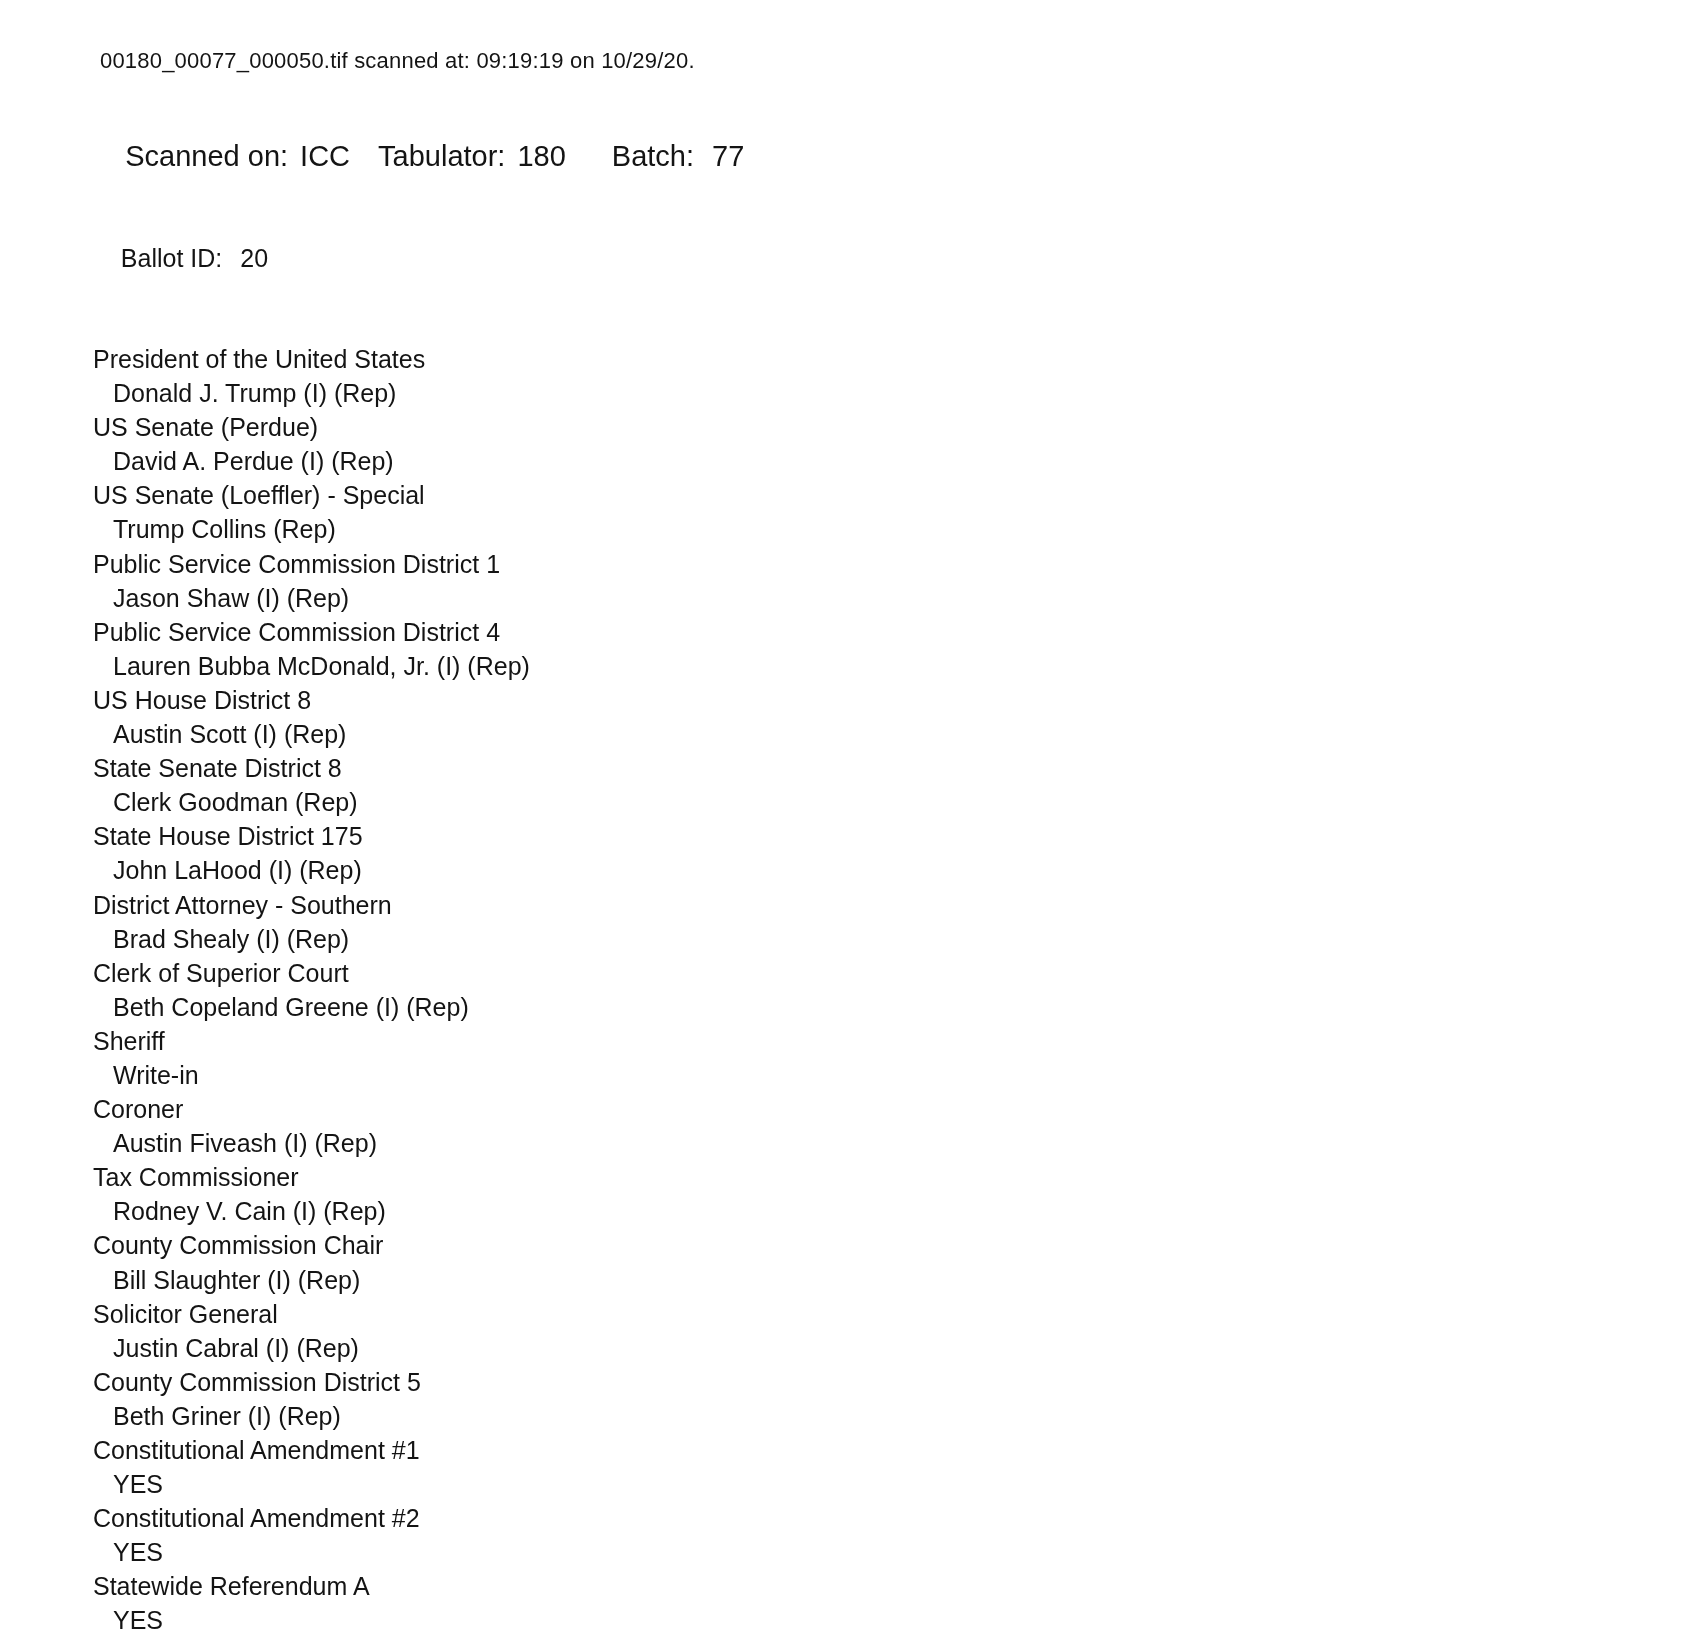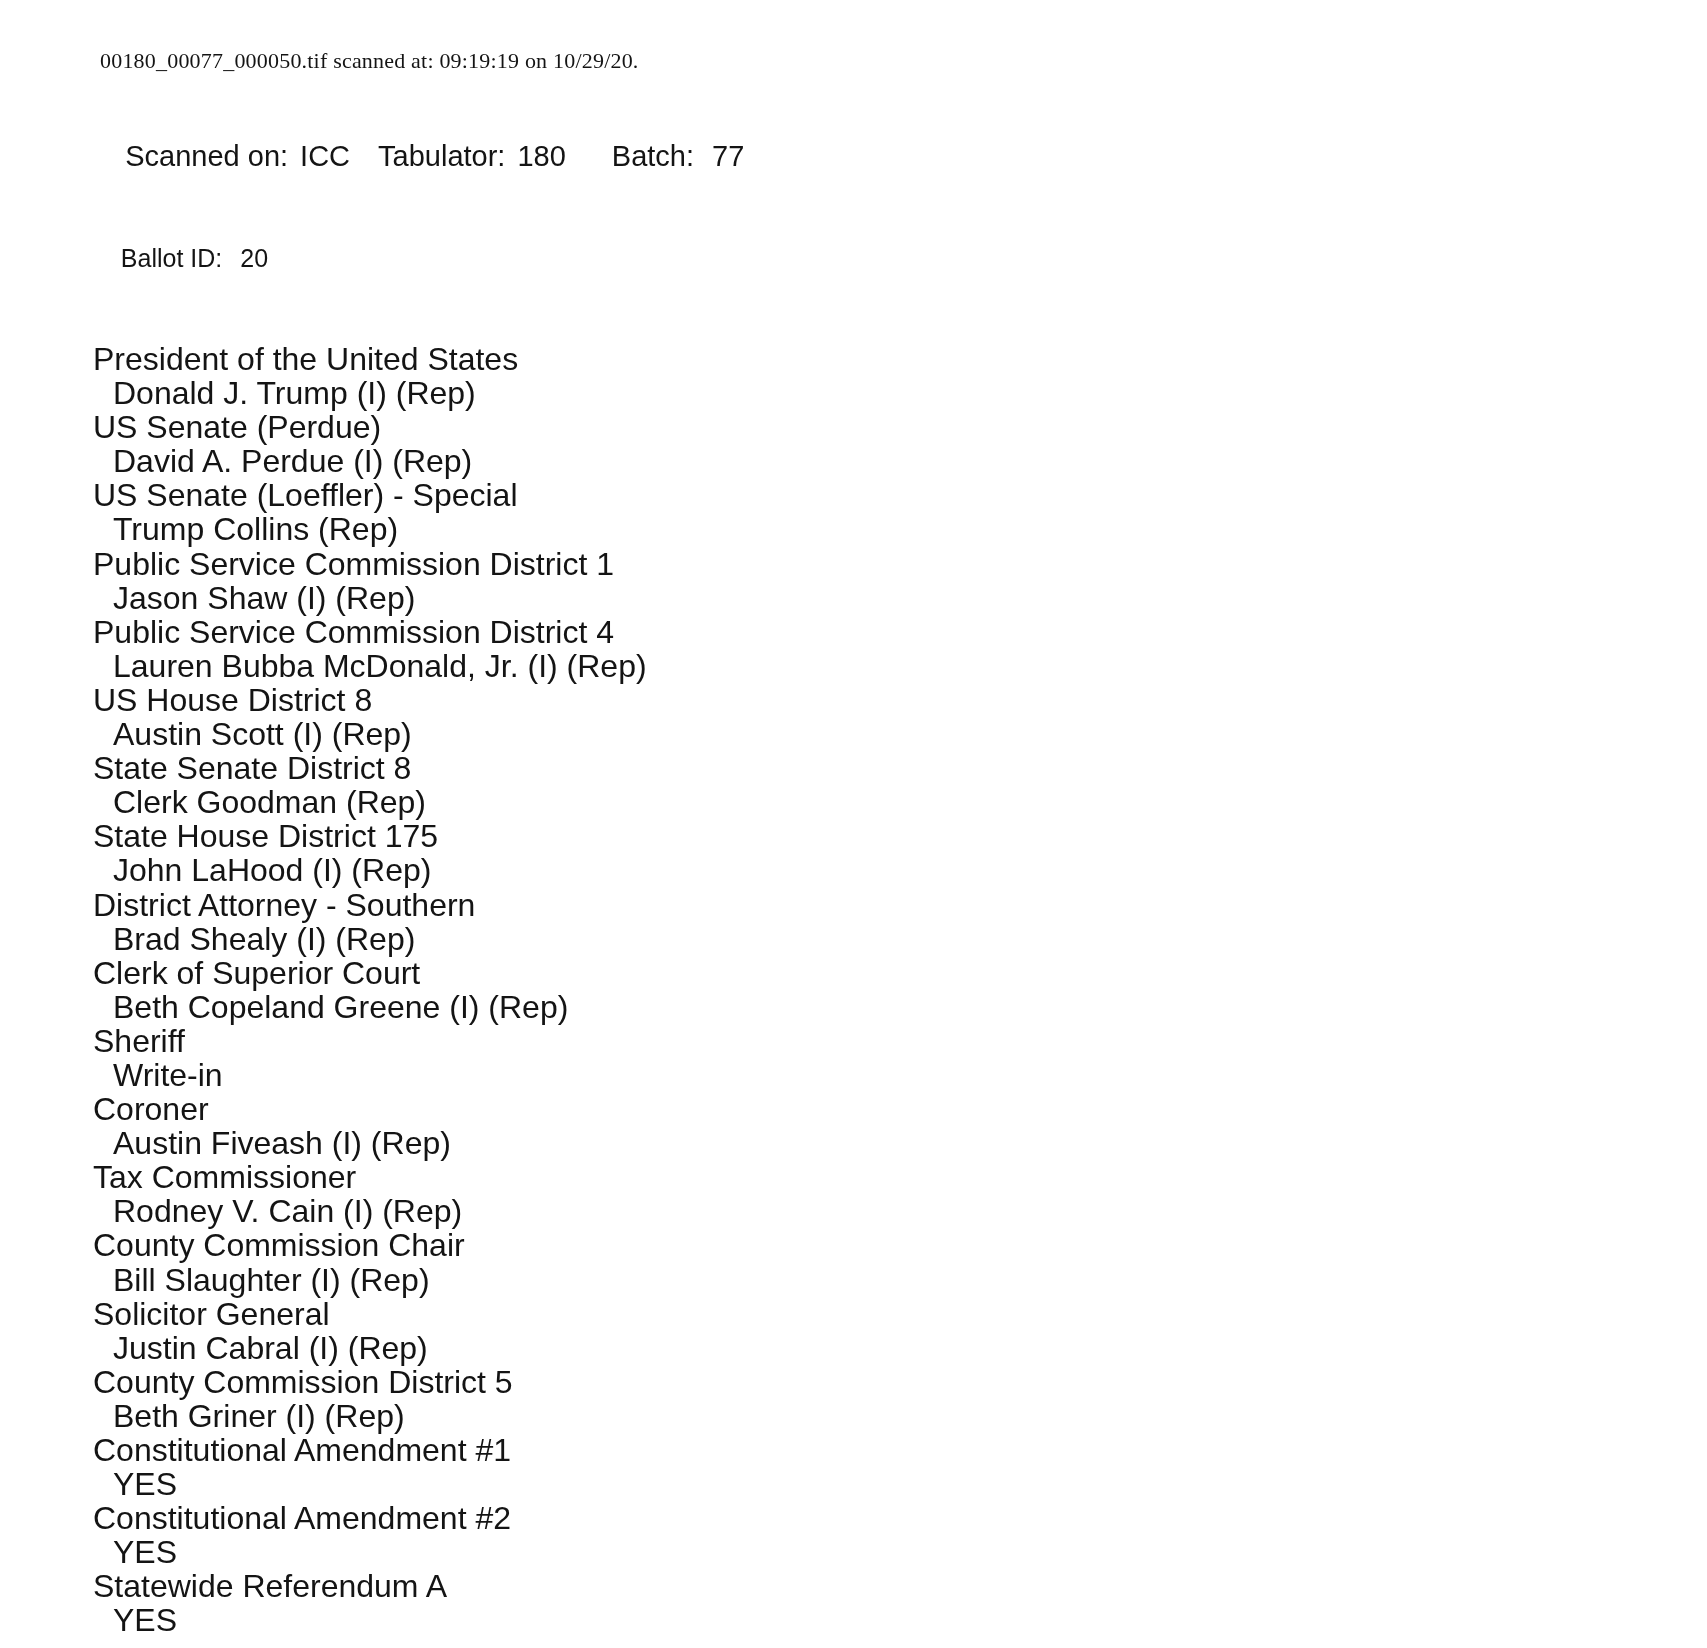--- a/index.html
+++ b/index.html
@@ -17,40 +17,39 @@
     overflow: hidden;
     box-sizing: border-box;
     padding: 46px 40px 0 93px;
   }
   .scan-header {
     font-size: 22px;
     line-height: 30px;
     letter-spacing: 0.2px;
     margin: 0 0 29px 7px;
     white-space: pre;
-    font-family: Liberation Serif, serif;
   }
   .scan-info-line {
     font-size: 29px;
     line-height: 34px;
     white-space: pre;
   }
   .scan-info-line .pair { margin-right: 0; }
   .gap-md { display: inline-block; width: 28px; }
   .gap-lg { display: inline-block; width: 46px; }
   .val-sp { display: inline-block; width: 12px; }
   .val-sp2 { display: inline-block; width: 18px; }
   .ballot-line {
     font-size: 25px;
     line-height: 34px;
     margin-bottom: 33px;
     white-space: pre;
   }
   .contest-list {
-    font-size: 32px;
+    font-size: 25px;
     line-height: 34.1px;
   }
   .contest-title {
     white-space: pre;
   }
   .contest-selection {
     padding-left: 20px;
     white-space: pre;
   }
 </style>

